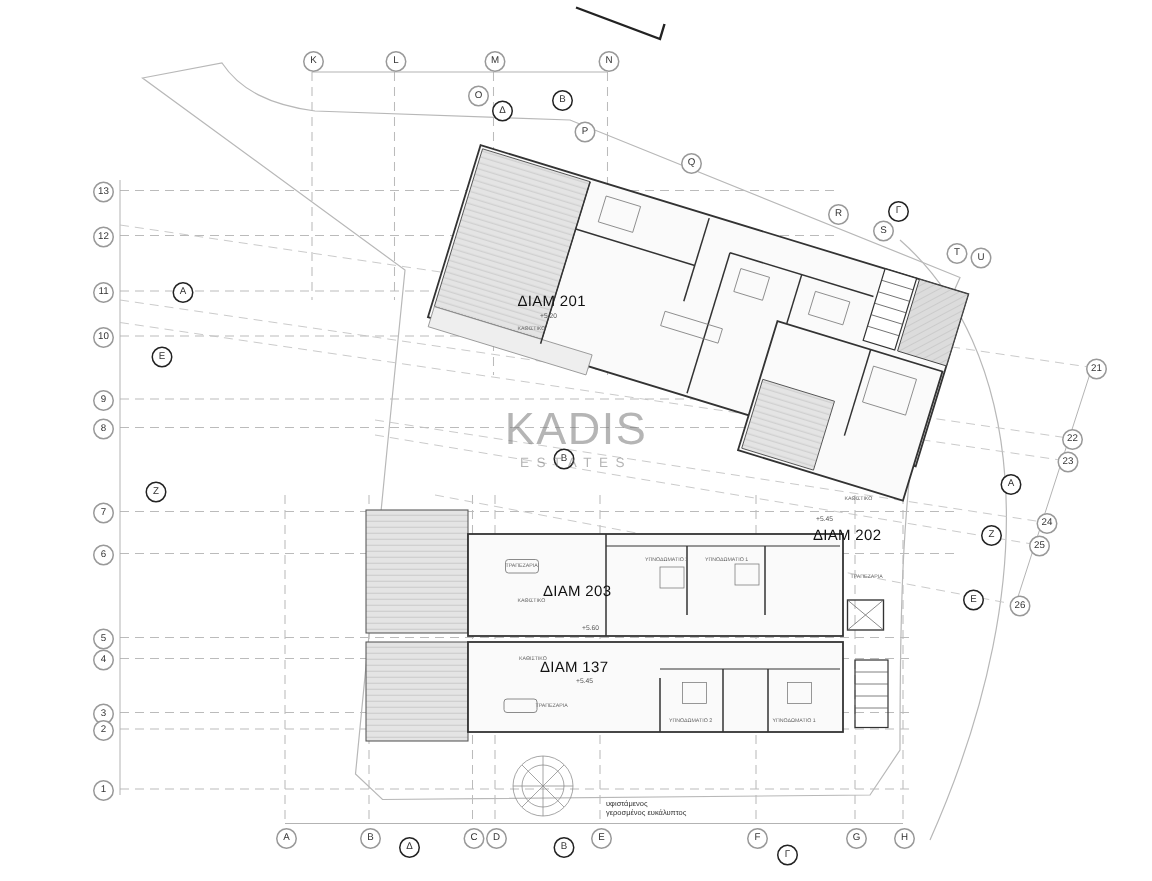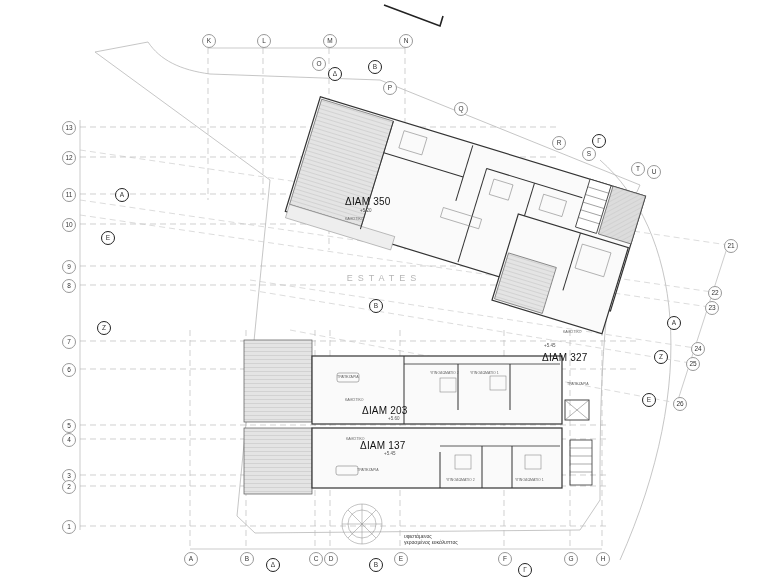--- a/index.html
+++ b/index.html
@@ -205,41 +205,42 @@
 <div class="axis-label" style="left:368px;top:60px;border-color:#222;border-width:1.5px">B</div>
 <div class="axis-label" style="left:592px;top:134px;border-color:#222;border-width:1.5px">Γ</div>
 <div class="axis-label" style="left:667px;top:316px;border-color:#222;border-width:1.5px">A</div>
 <div class="axis-label" style="left:654px;top:350px;border-color:#222;border-width:1.5px">Ζ</div>
 <div class="axis-label" style="left:642px;top:393px;border-color:#222;border-width:1.5px">Ε</div>
 <div class="axis-label" style="left:369px;top:299px;border-color:#222;border-width:1.5px">B</div>
 <div class="axis-label" style="left:266px;top:558px;border-color:#222;border-width:1.5px">Δ</div>
 <div class="axis-label" style="left:369px;top:558px;border-color:#222;border-width:1.5px">B</div>
 <div class="axis-label" style="left:518px;top:563px;border-color:#222;border-width:1.5px">Γ</div>
 
-<div class="apt-label" style="left:345px;top:196px">ΔΙΑΜ 350</div>
+<div class="apt-label" style="left:345px;top:196px">ΔΙΑΜ 201</div>
 <div class="elev" style="left:360px;top:208px">+5.20</div>
-<div class="apt-label" style="left:542px;top:352px">ΔΙΑΜ 327</div>
+<div class="apt-label" style="left:542px;top:352px">ΔΙΑΜ 202</div>
 <div class="elev" style="left:544px;top:343px">+5.45</div>
-<div class="apt-label" style="left:362px;top:405px">ΔΙΑΜ 203</div>
+<div class="apt-label" style="left:362px;top:389px">ΔΙΑΜ 203</div>
 <div class="elev" style="left:388px;top:416px">+5.60</div>
 <div class="apt-label" style="left:360px;top:440px">ΔΙΑΜ 137</div>
 <div class="elev" style="left:384px;top:451px">+5.45</div>
 
 <div class="room" style="left:337px;top:375px">ΤΡΑΠΕΖΑΡΙΑ</div>
 <div class="room" style="left:345px;top:398px">ΚΑΘΙΣΤΙΚΟ</div>
 <div class="room" style="left:430px;top:371px">ΥΠΝΟΔΩΜΑΤΙΟ 2</div>
 <div class="room" style="left:470px;top:371px">ΥΠΝΟΔΩΜΑΤΙΟ 1</div>
 <div class="room" style="left:346px;top:437px">ΚΑΘΙΣΤΙΚΟ</div>
 <div class="room" style="left:357px;top:468px">ΤΡΑΠΕΖΑΡΙΑ</div>
 <div class="room" style="left:446px;top:478px">ΥΠΝΟΔΩΜΑΤΙΟ 2</div>
 <div class="room" style="left:515px;top:478px">ΥΠΝΟΔΩΜΑΤΙΟ 1</div>
 <div class="room" style="left:563px;top:330px">ΚΑΘΙΣΤΙΚΟ</div>
 <div class="room" style="left:567px;top:382px">ΤΡΑΠΕΖΑΡΙΑ</div>
 <div class="room" style="left:345px;top:217px">ΚΑΘΙΣΤΙΚΟ</div>
 
 <div class="watermark">
+  <div class="wm-main">KADIS</div>
   <div class="wm-sub">ESTATES</div>
 </div>
 
 <div class="note">
   <div>υφιστάμενος</div>
   <div>γεροσμένος ευκάλυπτος</div>
 </div>
 
 </body></html>

